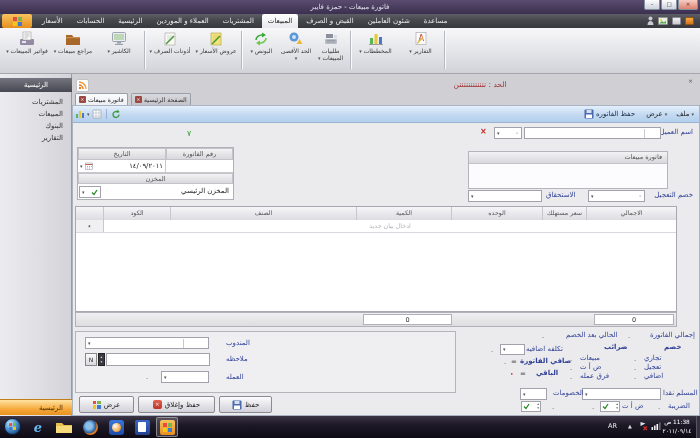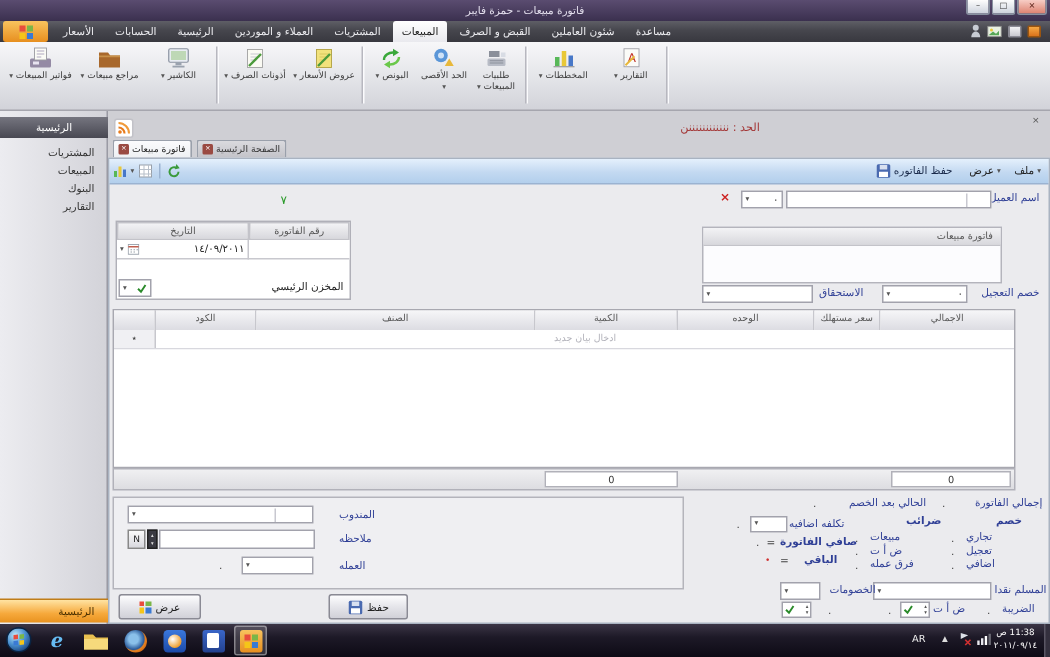--- a/index.html
+++ b/index.html
@@ -302,20 +302,21 @@
     <div class="a" style="left:0;top:12px;width:88px;height:13px;border-right:1px solid #c8c8ce;border-bottom:1px solid #c8c8ce;display:flex;align-items:center;gap:2px;padding:0 2px">
       <span class="ddg">▾</span>
       <svg width="8" height="8">
           <rect x="0.5" y="1" width="7" height="6.5" fill="#fff" stroke="#98a0aa" stroke-width="0.6"></rect>
           <path d="M0.5 2.5h7" stroke="#c06050" stroke-width="1"></path>
           <path d="M2 4.5h1M4 4.5h1M6 4.5h1M2 6h1M4 6h1" stroke="#9aa2aa" stroke-width="0.8"></path>
         </svg>
       <span style="flex:1;text-align:right;font-size:6.8px">١٤/٠٩/٢٠١١</span>
     </div>
     <div class="a" style="left:88px;top:12px;width:67px;height:13px;border-bottom:1px solid #c8c8ce;background:#fff"></div>
+    <div class="a ghead" style="left:0;top:25px;width:155px;height:11px;line-height:10px">المخزن</div>
     <div class="a fld combo" style="left:1px;top:38px;width:22px;height:12px">
       <span class="ddg">▾</span>
       <svg width="7" height="7">
           <path d="M1 3.5l2 2 3-4.5" stroke="#2a8a2a" stroke-width="1.3" fill="none"></path>
         </svg>
     </div>
     <div class="a rtl" style="right:4px;top:39px;font-size:7px">المخزن الرئيسي</div>
   </div>
 
   <div class="a" style="left:395px;top:45px;width:200px;height:38px;border:1px solid #b4b4bc;background:#fcfcfe">
@@ -449,20 +450,24 @@
   </div>
 
   <div class="a act" style="left:6px;top:290px;width:55px">
     <span class="logo" style="grid-template-columns:3.5px 3.5px;grid-template-rows:3.5px 3.5px">
         <i class="lg1"></i>
         <i class="lg2"></i>
         <i class="lg3"></i>
         <i class="lg4"></i>
       </span>
     <span class="rtl">عرض</span>
+  </div>
+  <div class="a act" style="left:65px;top:290px;width:77px">
+    <span class="redx">×</span>
+    <span class="rtl">حفظ وإغلاق</span>
   </div>
   <div class="a act" style="left:146px;top:290px;width:53px">
     <svg width="10" height="10">
         <rect x="0.5" y="0.5" width="9" height="9" rx="1" fill="#4a6ab0"></rect>
         <rect x="2.5" y="1" width="5" height="3" fill="#d8e0f0"></rect>
         <rect x="2" y="5.5" width="6" height="3.5" fill="#fff"></rect>
       </svg>
     <span class="rtl">حفظ</span>
   </div>
 </div>

